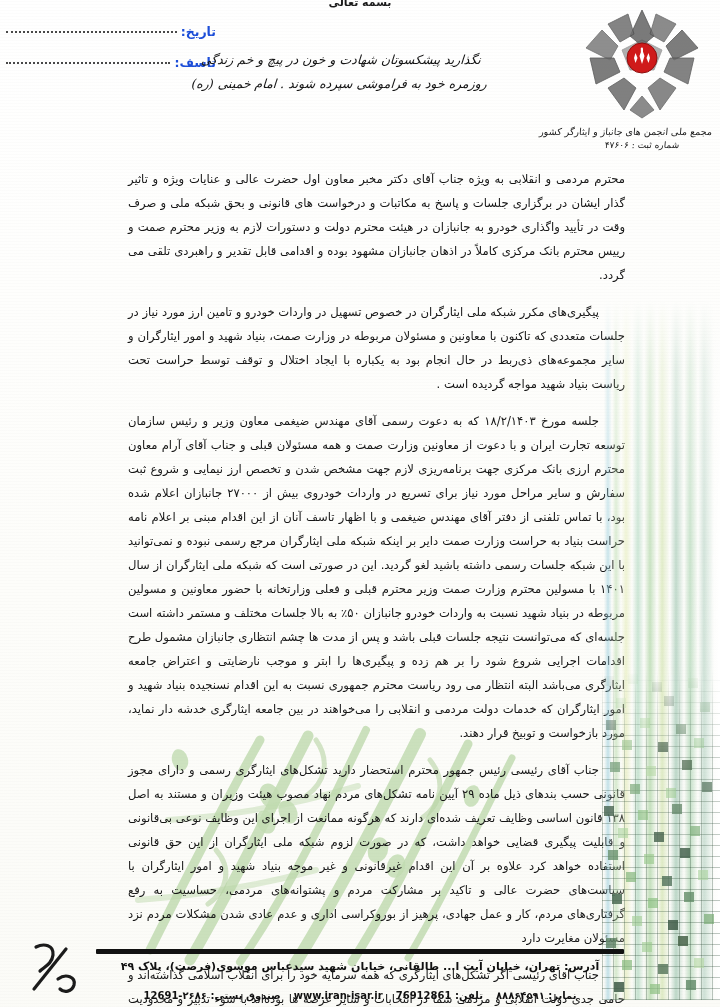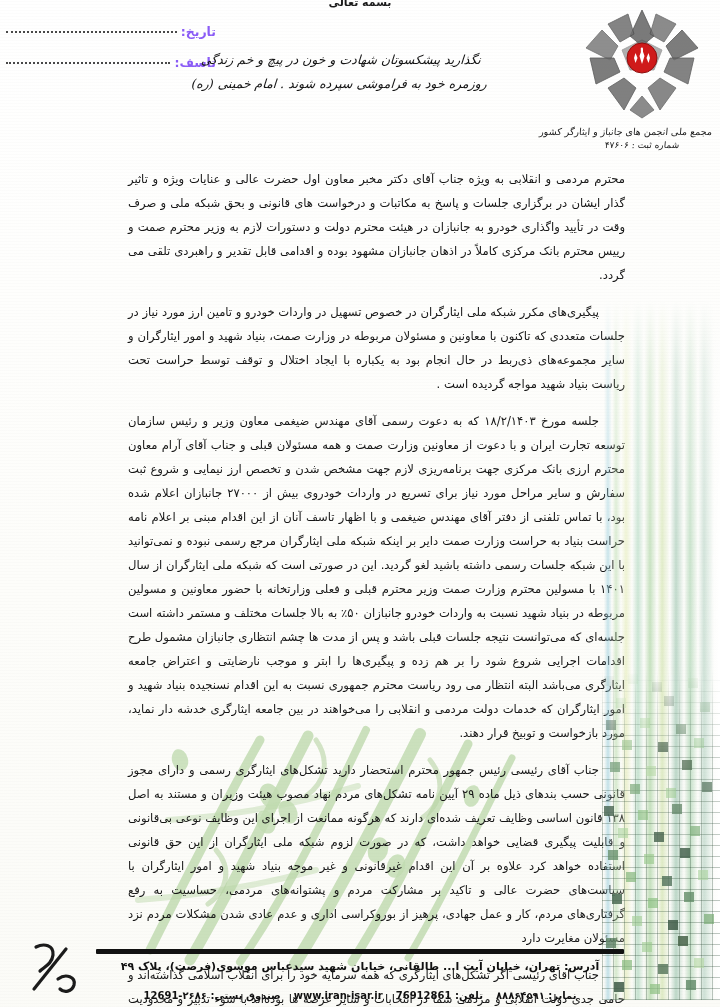--- a/index.html
+++ b/index.html
@@ -40,21 +40,21 @@
     width:210px;
     direction:rtl;
   }
   .field-row{
     display:flex;align-items:baseline;
     justify-content:flex-start;
     height:31px;
     direction:rtl;
   }
   .field-label{
-    font-size:12.5px;font-weight:bold;color:#8b5cf6;
+    font-size:12.5px;font-weight:bold;color:#1d4ed8;
     white-space:nowrap;margin-left:4px;
     font-family:"DejaVu Sans",sans-serif;
   }
   .dots{
     flex:1;
     border-bottom:2px dotted #2a2a2a;
     transform:translateY(-3px);
     opacity:.85;
   }
 

